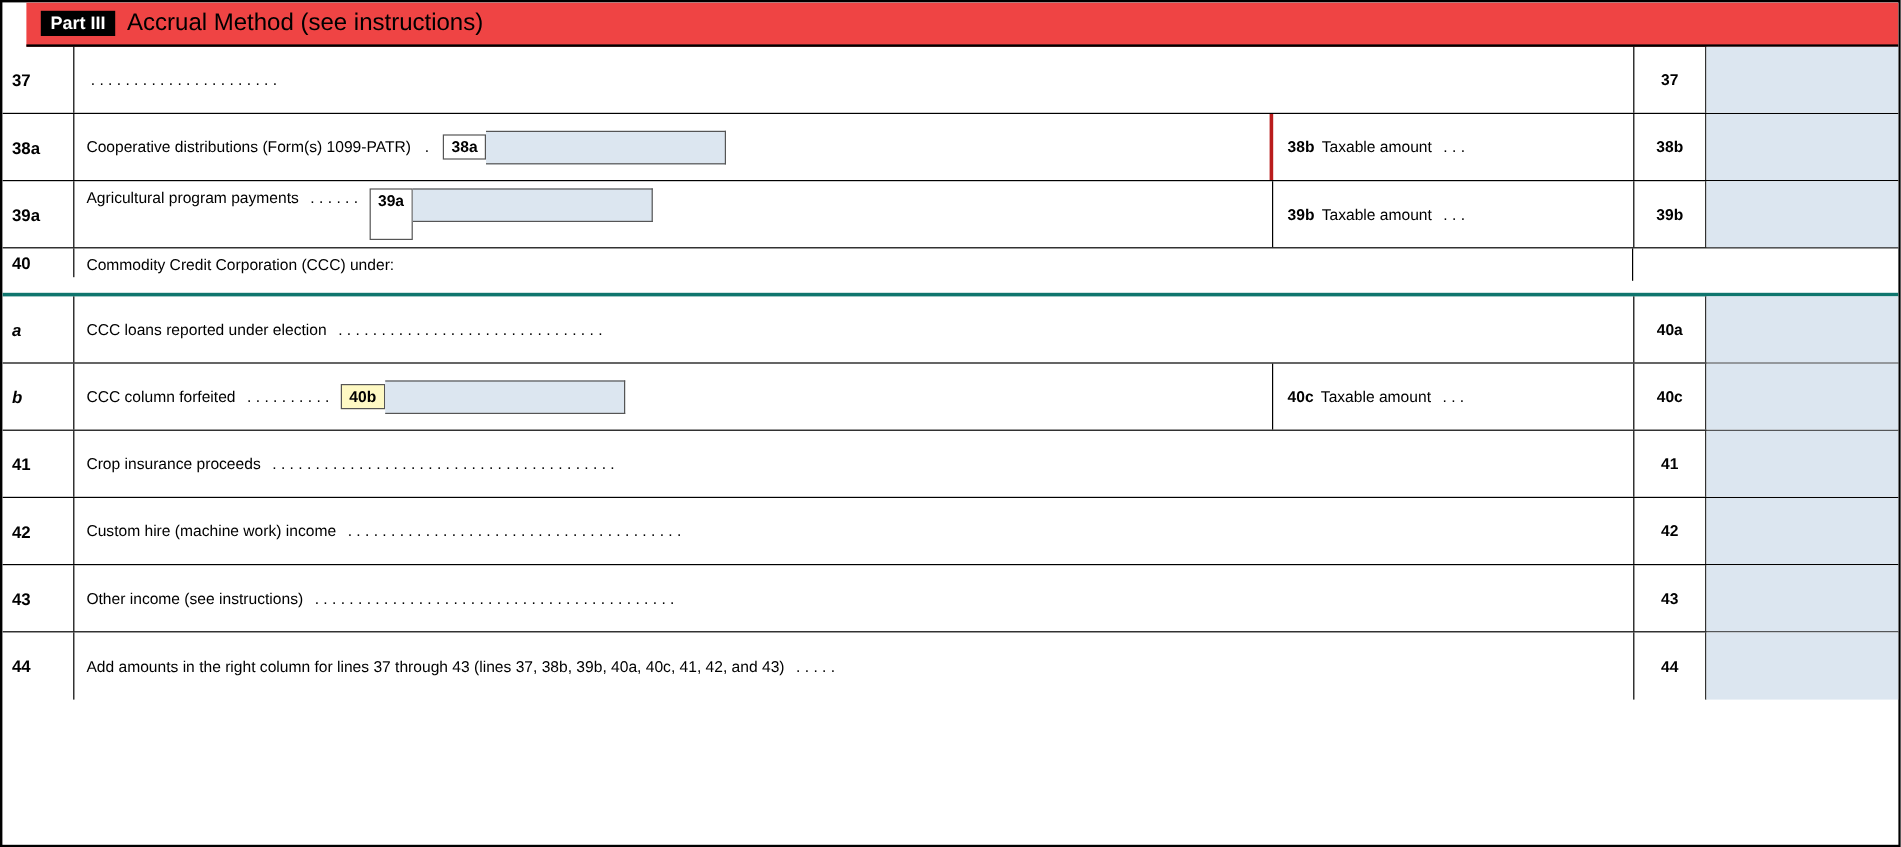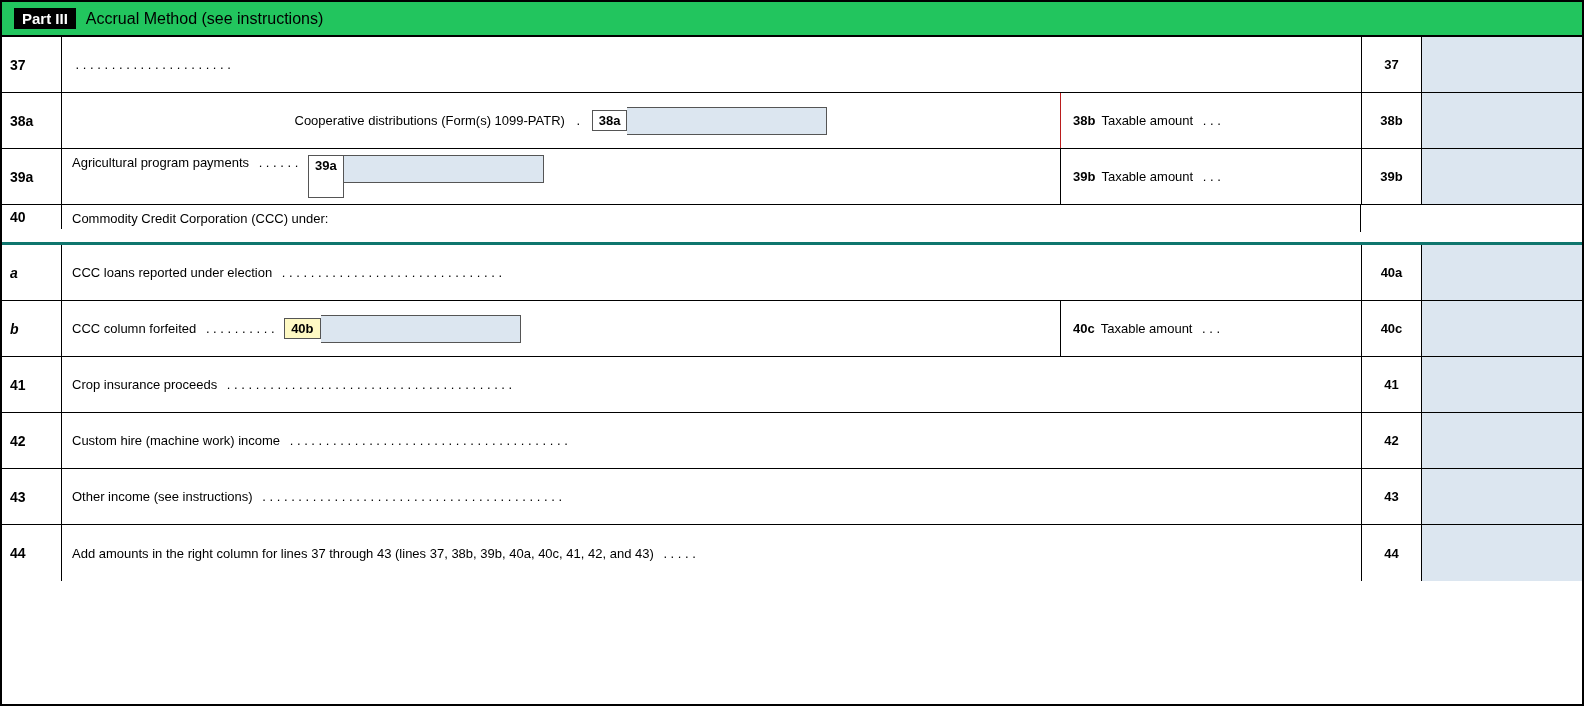--- a/index.html
+++ b/index.html
@@ -14,33 +14,34 @@
       min-height: 706px;
       border: 2px solid #000;
       overflow: hidden;
     }
     
     .header {
       display: flex;
       align-items: center;
       border-bottom: 2px solid #000;
       padding: 6px 12px;
-      background: #22c55e;
+      background: #ef4444;
+      margin-left: 20px;
     }
     .part-badge {
       background: #000;
       color: #fff;
       font-weight: bold;
       font-size: 15px;
       padding: 2px 8px;
       margin-right: 10px;
       display: inline-block;
     }
     .header-title {
-      font-size: 16px;
+      font-size: 20px;
       font-weight: bold;
     }
     .header-title span {
       font-weight: normal;
     }
 
     
     .form-row {
       display: flex;
       align-items: stretch;
@@ -129,21 +130,21 @@
     </div>
     <div class="right-col">
       <div class="right-line-num">37</div>
       <div class="right-input"></div>
     </div>
   </div>
 
   <div class="form-row">
     <div class="row-num">38a</div>
 
-    <div style="flex:1; display:flex; align-items:center; padding:6px 10px; border-right:1px solid #b91c1c; font-size:13px;justify-content:center;">
+    <div style="flex:1; display:flex; align-items:center; padding:6px 10px; border-right:3px solid #b91c1c; font-size:13px;">
       <span>Cooperative distributions (Form(s) 1099-PATR)</span>
       <span style="margin:0 8px;">&nbsp;.&nbsp;</span>
       <span style="font-weight:bold; margin-right:0; border:1px solid #555; padding:2px 6px; background:#fff; font-size:13px;">38a</span>
       <input type="text" style="width: 200px; height: 28px; background: rgb(220, 230, 240); border-top: 1px solid rgb(85, 85, 85); border-right: 1px solid rgb(85, 85, 85); border-bottom: 1px solid rgb(85, 85, 85); border-image: initial; border-left: none;">
     </div>
 
     <div style="display:flex; align-items:center; padding:6px 12px; font-size:13px; min-width:300px;">
       <span style="font-weight:bold; margin-right:6px;">38b</span>
       <span>Taxable amount</span>
       <span style="margin-left:6px;">&nbsp;.&nbsp;.&nbsp;.&nbsp;</span>

